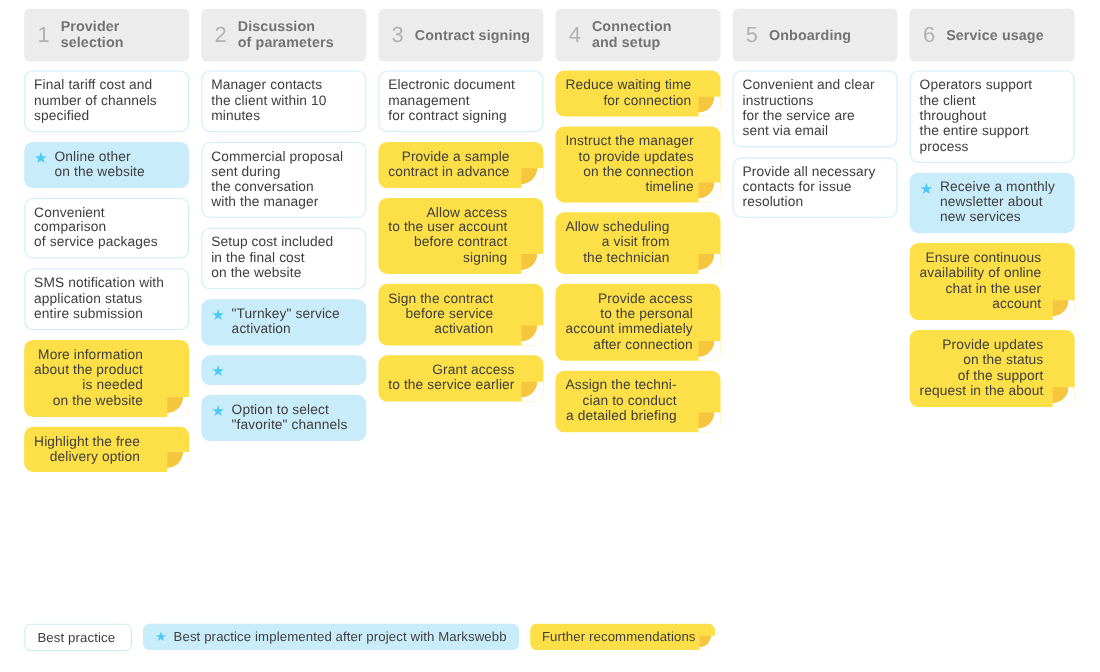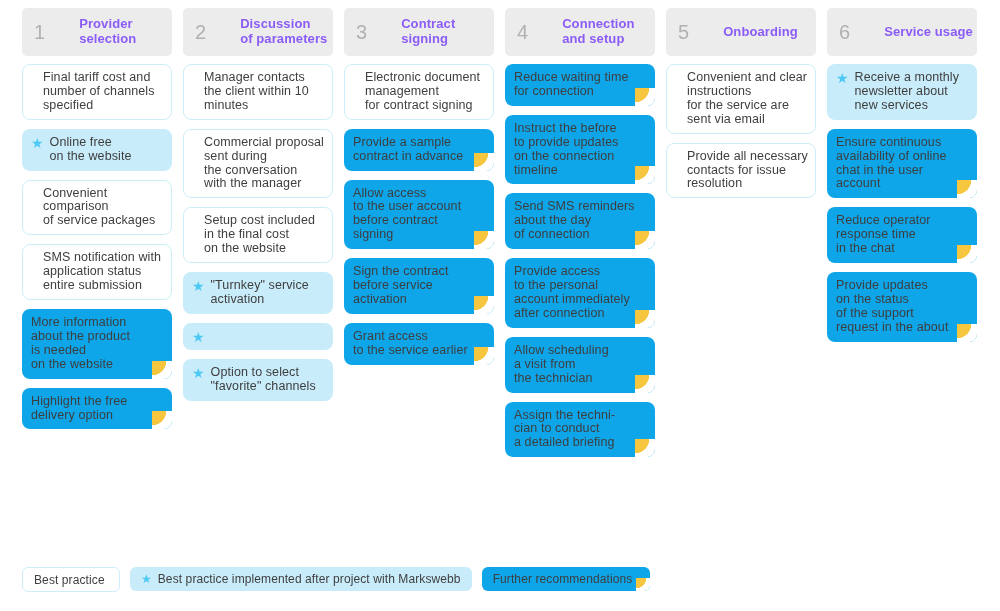--- a/index.html
+++ b/index.html
@@ -16,36 +16,36 @@
   .col-header{
     height:48px;background:#ececec;border-radius:5px;
     display:flex;align-items:center;gap:10px;
     padding:0 0 0 12px;box-sizing:border-box;margin-bottom:8px;
     flex:none;
   }
   .col-num{
     font-size:20px;font-weight:400;color:#b1b1b1;line-height:1;
   }
   .col-title{
-    font-size:13px;font-weight:bold;color:#8b5cf6;
-    line-height:1.15;white-space:pre-line;letter-spacing:.1px;margin-left:24px;
+    font-size:13px;font-weight:bold;color:#737373;
+    line-height:1.15;white-space:pre-line;letter-spacing:.1px;
   }
   .card{
     position:relative;border-radius:8px;margin-bottom:9px;
     padding:7px 7px 7px 9px;box-sizing:border-box;
     font-size:12.5px;line-height:13.9px;color:#3e3e3e;
     display:flex;align-items:flex-start;
   }
   .card-text{white-space:pre-line;letter-spacing:.1px;}
   .card.best{
     background:#ffffff;border:1.5px solid #cdeef9;
-    padding:6px 6px 6px 20px;
+    padding:6px 6px 6px 8px;
   }
   .card.implemented{background:#c9ecfa;}
-  .card.recommendation{background:#0ea5e9;}
+  .card.recommendation{background:#fde047;text-align:right;}
   .card.recommendation::after{
     content:"";position:absolute;right:0;bottom:0;width:20px;height:18px;
     background:radial-gradient(circle 24px at 0 0,#f6c63e 0 14px,#ffffff 14.5px);
     border-bottom-right-radius:8px;
   }
   .star{
     color:#4cc9f4;font-size:14px;line-height:13px;
     margin-right:6px;flex:none;transform:translateY(1px);
   }
   .legend{
@@ -74,21 +74,21 @@
         <span class="col-title">Provider
 selection</span>
       </div>
       <div class="card best">
         <span class="card-text">Final tariff cost and
 number of channels
 specified</span>
       </div>
       <div class="card implemented">
         <span class="star">★</span>
-        <span class="card-text">Online free
+        <span class="card-text">Online other
 on the website</span>
       </div>
       <div class="card best">
         <span class="card-text">Convenient
 comparison
 of service packages</span>
       </div>
       <div class="card best">
         <span class="card-text">SMS notification with
 application status
@@ -175,42 +175,37 @@
       <div class="col-header">
         <span class="col-num">4</span>
         <span class="col-title">Connection
 and setup</span>
       </div>
       <div class="card recommendation">
         <span class="card-text">Reduce waiting time
 for connection</span>
       </div>
       <div class="card recommendation">
-        <span class="card-text">Instruct the before
+        <span class="card-text">Instruct the manager
 to provide updates
 on the connection
 timeline</span>
       </div>
       <div class="card recommendation">
-        <span class="card-text">Send SMS reminders
-about the day
-of connection</span>
+        <span class="card-text">Allow scheduling
+a visit from
+the technician</span>
       </div>
       <div class="card recommendation">
         <span class="card-text">Provide access
 to the personal
 account immediately
 after connection</span>
       </div>
       <div class="card recommendation">
-        <span class="card-text">Allow scheduling
-a visit from
-the technician</span>
-      </div>
-      <div class="card recommendation">
         <span class="card-text">Assign the techni-
 cian to conduct
 a detailed briefing</span>
       </div>
     </div>
     <div class="column">
       <div class="col-header">
         <span class="col-num">5</span>
         <span class="col-title">Onboarding</span>
       </div>
@@ -224,38 +219,40 @@
         <span class="card-text">Provide all necessary
 contacts for issue
 resolution</span>
       </div>
     </div>
     <div class="column">
       <div class="col-header">
         <span class="col-num">6</span>
         <span class="col-title">Service usage</span>
       </div>
+      <div class="card best">
+        <span class="card-text">Operators support
+the client
+throughout
+the entire support
+process</span>
+      </div>
       <div class="card implemented">
         <span class="star">★</span>
         <span class="card-text">Receive a monthly
 newsletter about
 new services</span>
       </div>
       <div class="card recommendation">
         <span class="card-text">Ensure continuous
 availability of online
 chat in the user
 account</span>
       </div>
       <div class="card recommendation">
-        <span class="card-text">Reduce operator
-response time
-in the chat</span>
-      </div>
-      <div class="card recommendation">
         <span class="card-text">Provide updates
 on the status
 of the support
 request in the about</span>
       </div>
     </div>
   </div>
 <div class="legend" id="legend">
     <div class="card best">
       <span class="card-text">Best practice</span>

